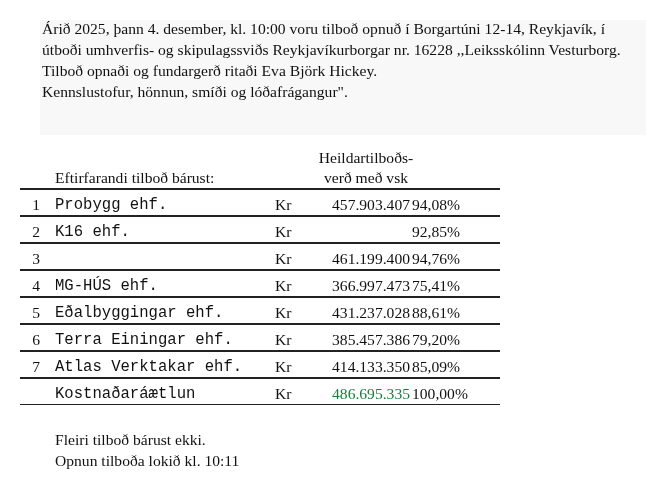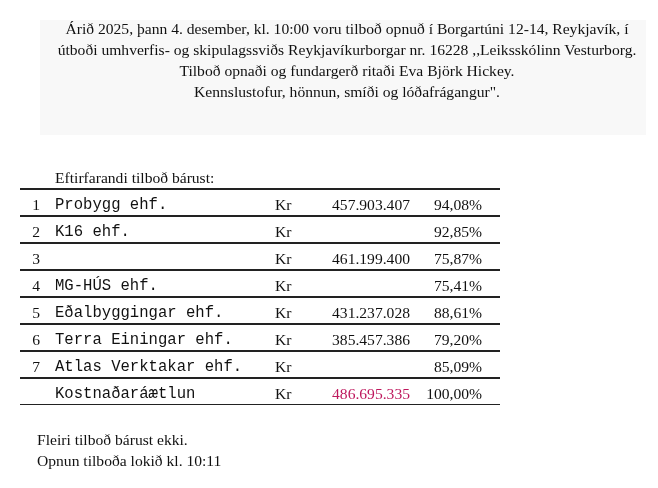--- a/index.html
+++ b/index.html
@@ -24,21 +24,20 @@
       background: #f8f8f8;
     }
     .intro {
       position: absolute;
       left: 42px;
       top: 18px;
       width: 610px;
       font-size: 15.6px;
       line-height: 21px;
       white-space: nowrap;
-      text-align: center;
     }
     .intro div { height: 21px; }
 
     .tbl {
       position: absolute;
       left: 20px;
       top: 146px;
       width: 480px;
       font-size: 15.6px;
     }
@@ -70,91 +69,97 @@
     .row:last-child { border-bottom-width: 1.5px; }
     .row span {
       position: absolute;
       top: 6px;
       line-height: 18px;
     }
     .c-num { left: 6px; width: 14px; text-align: right; }
     .c-name { left: 35px; font-family: Liberation Mono, monospace; }
     .c-cur { left: 255px; }
     .c-amt { left: 270px; width: 120px; text-align: right; }
-    .c-pct { left: 392px; width: 70px; text-align: right; }
-    .estimate .c-amt { color: #be185d; }
+    .c-pct { left: 392px; width: 70px; }
+    .estimate .c-amt { color: #15803d; }
 
     .footer {
       position: absolute;
-      left: 37px;
+      left: 55px;
       top: 429px;
       font-size: 15.6px;
       line-height: 21px;
       white-space: nowrap;
     }
   </style>
 </head>
 <body>
 
 <div class="intro-box"></div>
 <div class="intro">
   <div>Árið 2025, þann 4. desember, kl. 10:00 voru tilboð opnuð í Borgartúni 12-14, Reykjavík, í</div>
   <div>útboði umhverfis- og skipulagssviðs Reykjavíkurborgar nr. 16228 ,,Leiksskólinn Vesturborg.</div>
   <div>Tilboð opnaði og fundargerð ritaði Eva Björk Hickey.</div>
   <div>Kennslustofur, hönnun, smíði og lóðafrágangur".</div>
 </div>
 
 <div class="tbl">
   <div class="thead">
     <span class="lbl">Eftirfarandi tilboð bárust:</span>
+    <div class="amt-h">
+      <div>Heildartilboðs-</div>
+      <div>verð með vsk</div>
+    </div>
   </div>
 
   <div class="row">
     <span class="c-num">1</span>
     <span class="c-name">Probygg ehf.</span>
     <span class="c-cur">Kr</span>
     <span class="c-amt">457.903.407</span>
     <span class="c-pct">94,08%</span>
   </div>
   <div class="row">
     <span class="c-num">2</span>
     <span class="c-name">K16 ehf.</span>
     <span class="c-cur">Kr</span>
     <span class="c-pct">92,85%</span>
   </div>
   <div class="row">
     <span class="c-num">3</span>
     <span class="c-cur">Kr</span>
     <span class="c-amt">461.199.400</span>
-    <span class="c-pct">75,87%</span>
+    <span class="c-pct">94,76%</span>
   </div>
   <div class="row">
     <span class="c-num">4</span>
     <span class="c-name">MG-HÚS ehf.</span>
     <span class="c-cur">Kr</span>
+    <span class="c-amt">366.997.473</span>
     <span class="c-pct">75,41%</span>
   </div>
   <div class="row">
     <span class="c-num">5</span>
     <span class="c-name">Eðalbyggingar ehf.</span>
     <span class="c-cur">Kr</span>
     <span class="c-amt">431.237.028</span>
     <span class="c-pct">88,61%</span>
   </div>
   <div class="row">
     <span class="c-num">6</span>
     <span class="c-name">Terra Einingar ehf.</span>
     <span class="c-cur">Kr</span>
     <span class="c-amt">385.457.386</span>
     <span class="c-pct">79,20%</span>
   </div>
   <div class="row">
     <span class="c-num">7</span>
     <span class="c-name">Atlas Verktakar ehf.</span>
     <span class="c-cur">Kr</span>
+    <span class="c-amt">414.133.350</span>
     <span class="c-pct">85,09%</span>
   </div>
   <div class="row estimate">
     <span class="c-num"></span>
     <span class="c-name">Kostnaðaráætlun</span>
     <span class="c-cur">Kr</span>
     <span class="c-amt">486.695.335</span>
     <span class="c-pct">100,00%</span>
   </div>
 </div>

